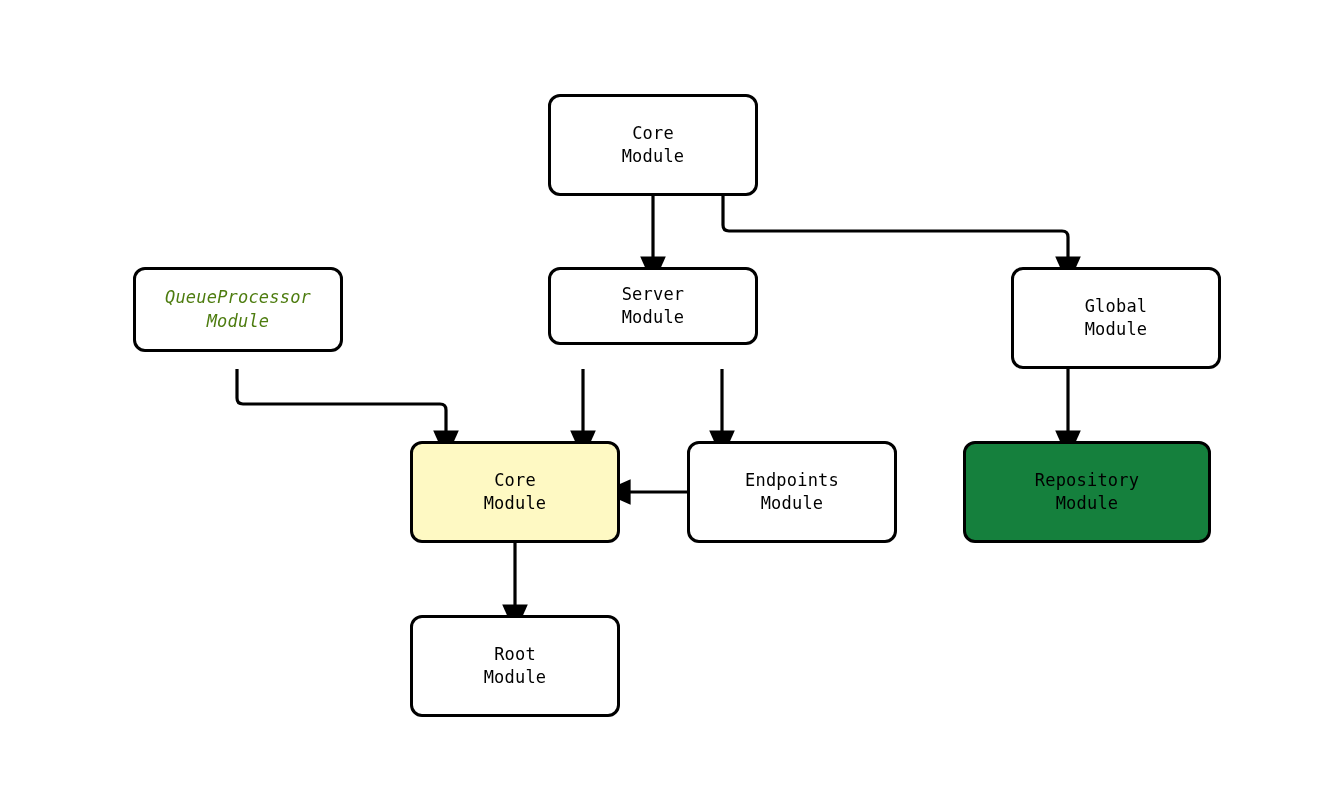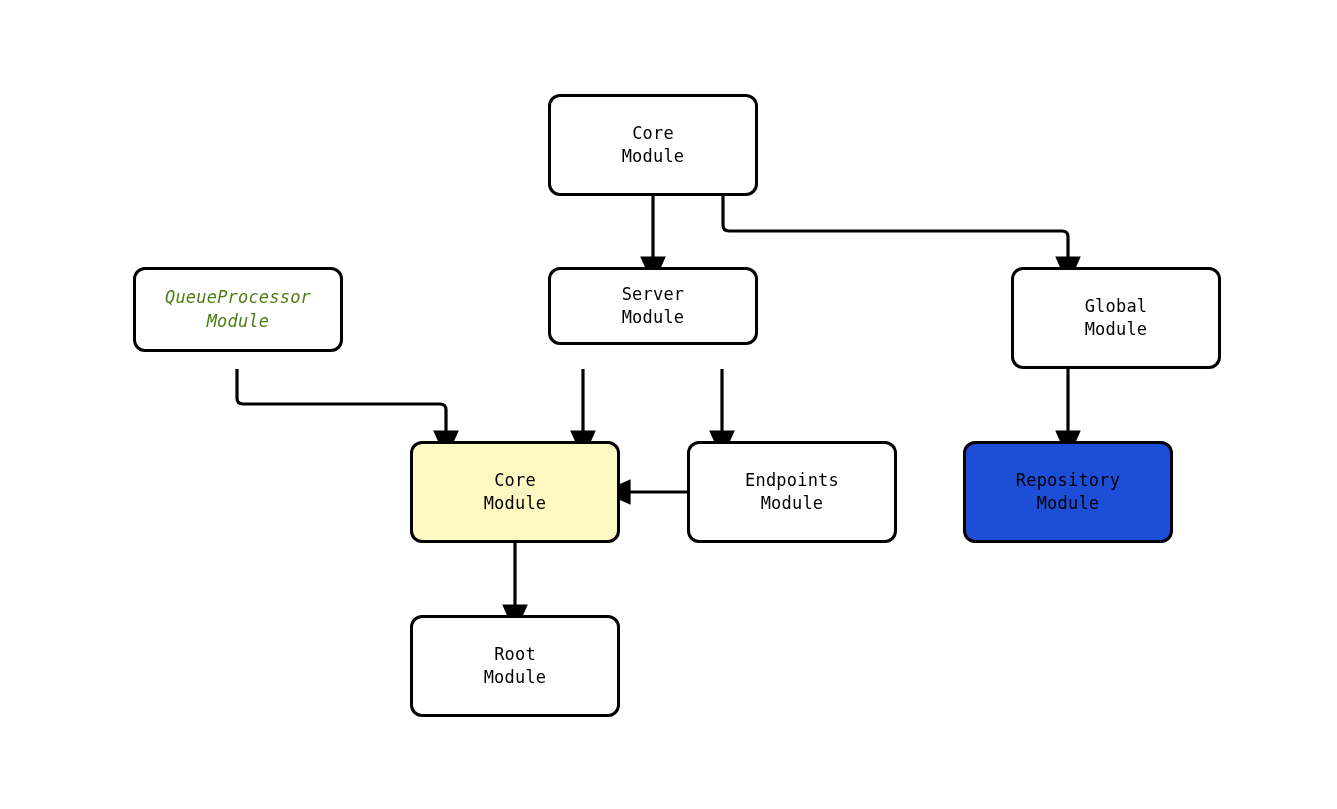--- a/index.html
+++ b/index.html
@@ -96,21 +96,21 @@
         <span class="node-line">Module</span>
       </div>
       <div class="node" style="left: 410px; top: 441px; width: 210px; height: 102px; border-color: rgb(0, 0, 0); background: #fef9c3; color: rgb(0, 0, 0);">
         <span class="node-line">Core</span>
         <span class="node-line">Module</span>
       </div>
       <div class="node" style="left: 687px; top: 441px; width: 210px; height: 102px; border-color: rgb(0, 0, 0); background: rgb(255, 255, 255); color: rgb(0, 0, 0);">
         <span class="node-line">Endpoints</span>
         <span class="node-line">Module</span>
       </div>
-      <div class="node" style="left: 963px; top: 441px; width: 210px; height: 102px; border-color: rgb(0, 0, 0); background: #1d4ed8; color: rgb(0, 0, 0);">
+      <div class="node" style="left: 963px; top: 441px; width: 248px; height: 102px; border-color: rgb(0, 0, 0); background: #15803d; color: rgb(0, 0, 0);">
         <span class="node-line">Repository</span>
         <span class="node-line">Module</span>
       </div>
       <div class="node" style="left: 410px; top: 615px; width: 210px; height: 102px; border-color: rgb(0, 0, 0); background: rgb(255, 255, 255); color: rgb(0, 0, 0);">
         <span class="node-line">Root</span>
         <span class="node-line">Module</span>
       </div>
     </div>
 
 </div>

